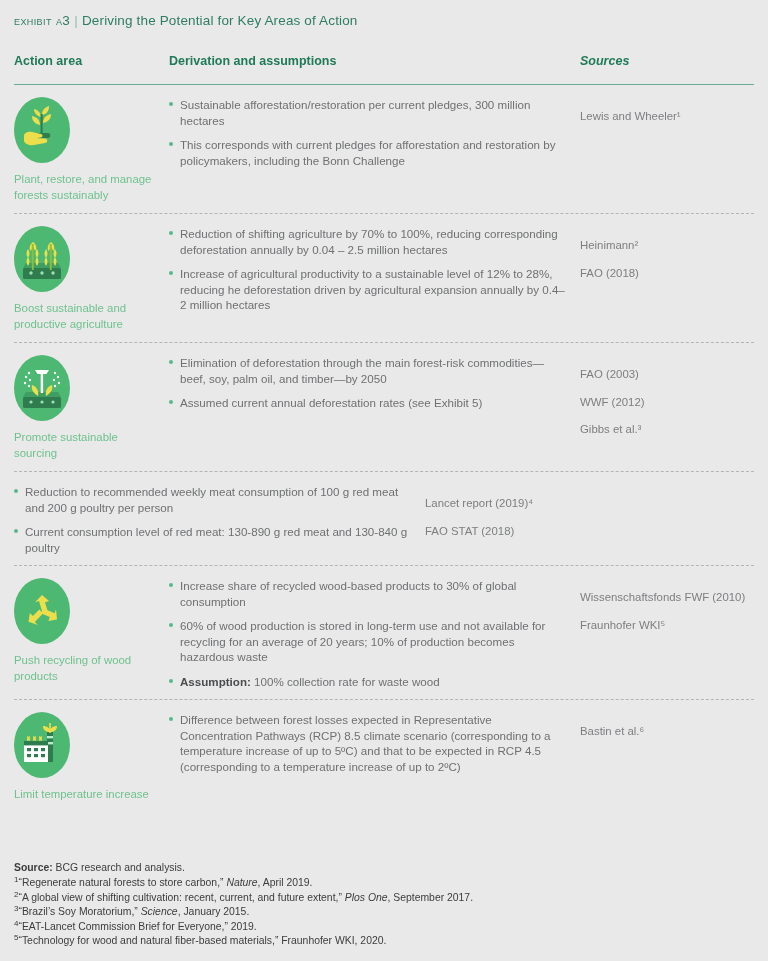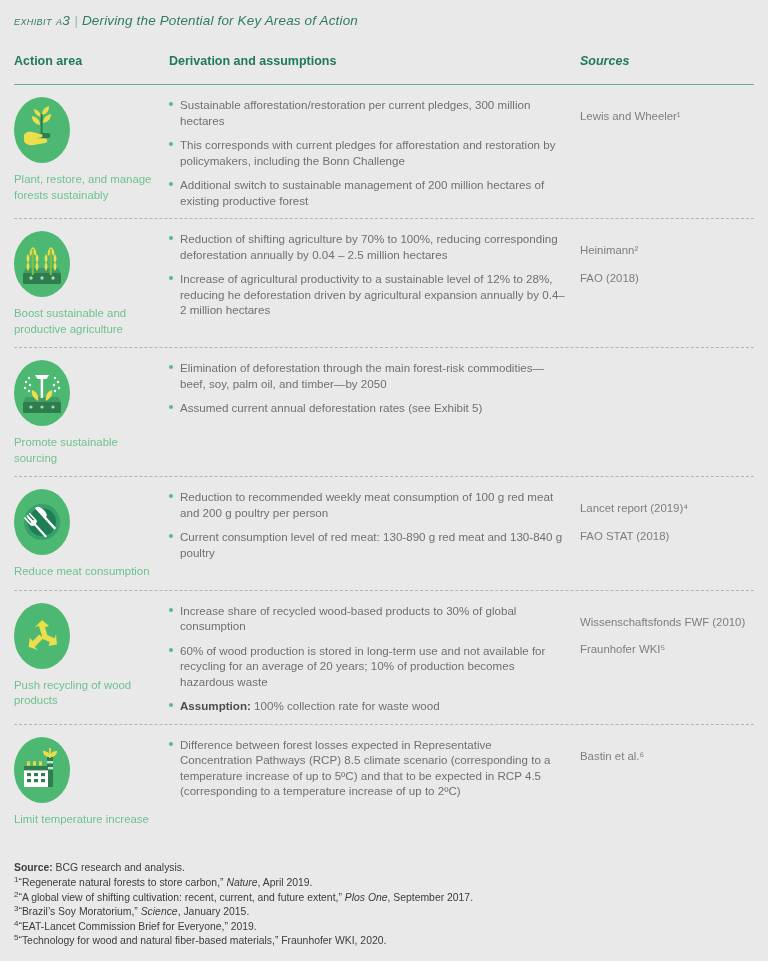--- a/index.html
+++ b/index.html
@@ -6,21 +6,21 @@
   body{
     width:768px;height:961px;
     background:#e9e9e9;
     font-family:"Liberation Sans", sans-serif;
     color:#58595b;
     overflow:hidden;
   }
   .page{position:relative;width:768px;height:961px;box-sizing:border-box;}
 
   
-  .title-bar{padding:13px 22px 0 14px;font-style:italic;}
+  .title-bar{padding:13px 22px 0 14px;}
   .title{
     font-size:13.5px;
     color:#2e7d62;
     letter-spacing:.15px;
     white-space:nowrap;
   }
   .title .exh{font-variant:small-caps;text-transform:lowercase;letter-spacing:.4px;}
   .title .pipe{color:#8fbfae;padding:0 4px;font-weight:300;}
   .title .sub{}
 
@@ -161,21 +161,20 @@
      <path d="M22 36h12c3 0 3 5 0 5H22z" fill="#2f7d4f"></path>
      <path d="M10 39c0-3 4-5 8-4l9 2c2 .4 2 3 0 3.4l-5 .8 9 .2c3 0 3 4 0 4.6l-11 2c-4 .7-10-1-10-4.6z" fill="#edde4c"></path>
    </svg>
           </div>
           <div class="act-label">Plant, restore, and manage forests sustainably</div>
         </div>
         <div class="cell-body">
           <ul class="bl">
             <li><span class="dot"></span><span>Sustainable afforestation/restoration per current pledges, 300 million hectares</span></li>
             <li><span class="dot"></span><span>This corresponds with current pledges for afforestation and restoration by policymakers, including the Bonn Challenge</span></li>
-            <li><span class="dot"></span><span>Additional switch to sustainable management of 200 million hectares of existing productive forest</span></li>
           </ul>
         </div>
         <div class="cell-src">
           <div class="src">
             <div>Lewis and Wheeler¹</div>
           </div>
         </div>
       </div>
       <div class="row sep">
         <div class="cell-icon">
@@ -247,39 +246,29 @@
    </svg>
           </div>
           <div class="act-label">Promote sustainable sourcing</div>
         </div>
         <div class="cell-body">
           <ul class="bl">
             <li><span class="dot"></span><span>Elimination of deforestation through the main forest-risk commodities—beef, soy, palm oil, and timber—by 2050</span></li>
             <li><span class="dot"></span><span>Assumed current annual deforestation rates (see Exhibit 5)</span></li>
           </ul>
         </div>
-      </div>
-      <div class="row sep">
-        <div class="cell-icon">
-          <div class="badge">
-            <svg width="56" height="66" viewBox="0 0 56 66">
-     <circle cx="28" cy="33" r="18" fill="#36a06a"></circle>
-     <circle cx="28" cy="33" r="14" fill="#1e7d55"></circle>
-     <g fill="#ffffff" transform="rotate(-42 28 33)">
-       <rect x="20" y="20" width="2.2" height="27" rx="1"></rect>
-       <rect x="17.2" y="18" width="1.6" height="8"></rect>
-                <rect x="20.4" y="18" width="1.6" height="8"></rect>
-                <rect x="23.6" y="18" width="1.6" height="8"></rect>
-       <path d="M17.2 26h8v1.6c0 1.6-1.2 2.6-4 2.6s-4-1-4-2.6z"></path>
-       <path d="M33 18c3 0 4.4 4 4.4 8.5 0 3.5-1.4 5.5-3 5.5v15h-2.4V18z"></path>
-     </g>
-   </svg>
-          </div>
-          <div class="act-label">Reduce meat consumption</div>
-        </div>
+        <div class="cell-src">
+          <div class="src">
+            <div>FAO (2003)</div>
+            <div>WWF (2012)</div>
+            <div>Gibbs et al.³</div>
+          </div>
+        </div>
+      </div>
+      <div class="row sep">
         <div class="cell-body">
           <ul class="bl">
             <li><span class="dot"></span><span>Reduction to recommended weekly meat consumption of 100 g red meat and 200 g poultry per person</span></li>
             <li><span class="dot"></span><span>Current consumption level of red meat: 130-890 g red meat and 130-840 g poultry</span></li>
           </ul>
         </div>
         <div class="cell-src">
           <div class="src">
             <div>Lancet report (2019)⁴</div>
             <div>FAO STAT (2018)</div>

